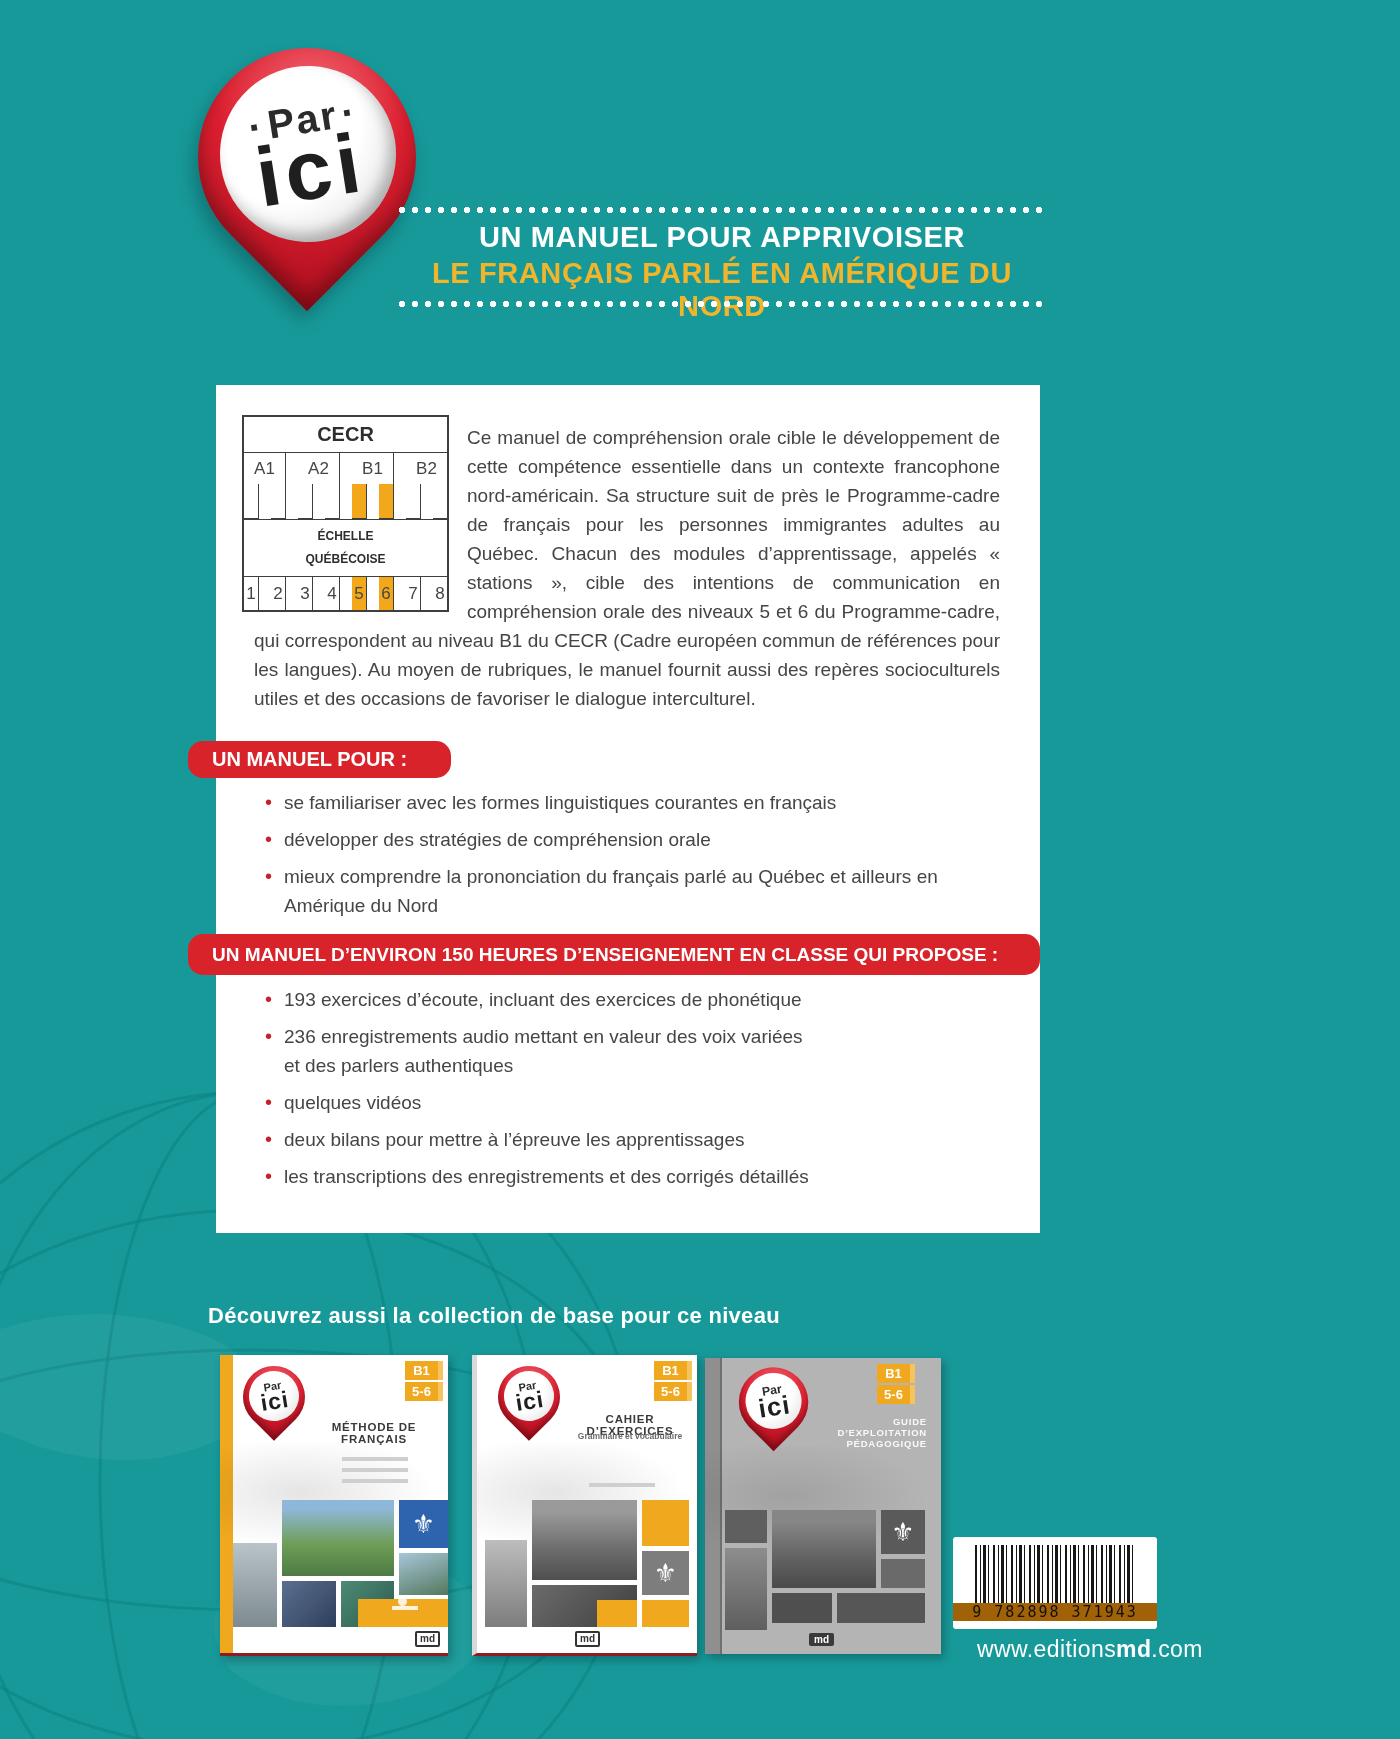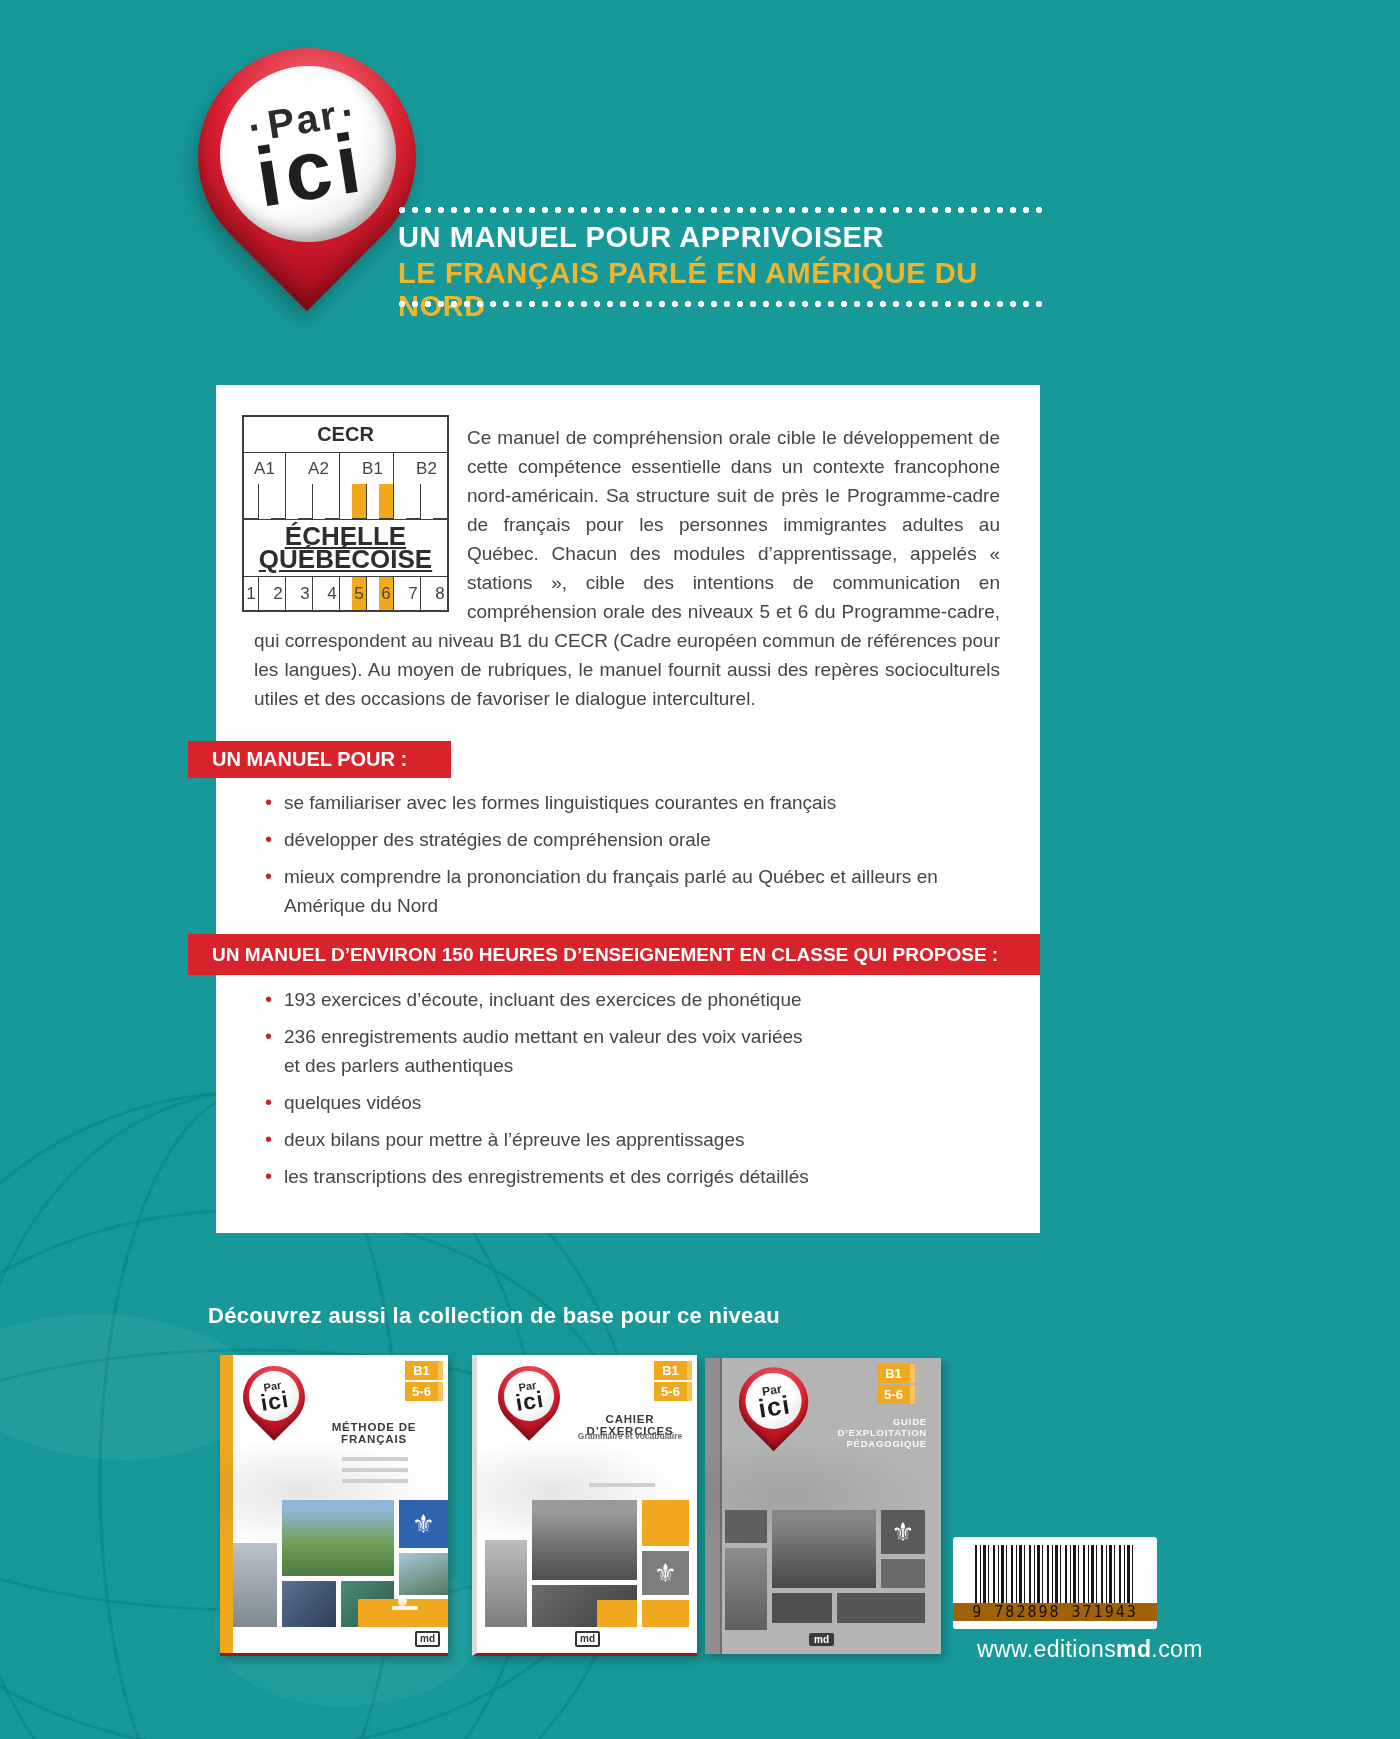--- a/index.html
+++ b/index.html
@@ -32,46 +32,46 @@
   .bp-par::before { content:"·"; margin-right:4px; } .bp-par::after { content:"·"; margin-left:4px; }
   .bp-ici { font-size:84px; font-weight:bold; color:#1f1f1f; letter-spacing:5px; line-height:74px; margin-top:-4px; }
 
   
   .dots {
     position:absolute; left:398px; width:648px; height:8px;
     background-image: radial-gradient(circle at 4px 4px, #ffffff 3px, transparent 3.4px);
     background-size:13px 8px; background-repeat:repeat-x;
   }
   .dots-top { top:206px; } .dots-bottom { top:300px; }
-  .hdr-line { position:absolute; left:398px; width:648px; text-align:left; font-weight:bold; letter-spacing:0.6px; }
+  .hdr-line { position:absolute; left:398px; width:648px; text-align:center; font-weight:bold; letter-spacing:0.6px; }
   .hdr1 { top:221px; font-size:29px; color:#ffffff; }
   .hdr2 { top:257px; font-size:29px; color:#f0b52b; }
 
   
   .content-box { position:absolute; left:216px; top:385px; width:824px; height:848px; background:#ffffff; }
   .content { padding:26px 28px 0 26px; color:#454545; }
 
   
   .tbl { float:left; width:207px; margin:4px 18px 8px 0; border:2px solid #3e3e3e; background:#fff; box-sizing:border-box; }
   .tbl-title { text-align:center; font-weight:bold; color:#2e2e2e; border-bottom:1px solid #3e3e3e; }
   .t-cecr { font-size:20px; line-height:35px; }
-  .t-ech  { font-size:26px; line-height:23px; padding:5px 0; border-top:1px solid #3e3e3e;text-decoration:underline; }
+  .t-ech  { font-size:12px; line-height:23px; padding:5px 0; border-top:1px solid #3e3e3e; }
   .tbl-row { display:flex;gap:12px; }
   .tbl-row > div { flex:1; text-align:center; border-right:1px solid #3e3e3e; box-sizing:border-box; }
   .tbl-row > div:last-child { border-right:none; }
   .r-levels > div { font-size:17px; line-height:31px; }
   .r-sub > div { height:35px; border-bottom:1px solid #3e3e3e; }
   .r-dig > div { font-size:17px; line-height:33px; }
   .hl { background:#f3a81b; }
 
   .intro { margin:12px; font-size:19px; line-height:29px; text-align:justify; }
 
   .red-banner {
     background:#d8232a; color:#ffffff; font-weight:bold; clear:both;
-    margin-left:-54px; padding-left:24px; box-sizing:border-box;
+    margin-left:-54px; padding-left:24px; box-sizing:border-box;border-radius:15px;
   }
   .banner1 { display:inline-block; margin-top:16px; font-size:20px; line-height:37px; padding-right:44px; }
   .banner2 { display:block; margin-top:14px; margin-right:-28px; font-size:19px; line-height:41px; }
 
   ul.bullets { margin:10px 0 0 0; padding:0 0 0 42px; list-style:none; }
   ul.bullets li {
     position:relative; font-size:19px; line-height:29px; margin:8px 0;
     color:#454545; white-space:pre-line;
   }
   ul.bullets li::before { content:"•"; position:absolute; left:-19px; top:0; color:#c5202c; font-size:20px; }

